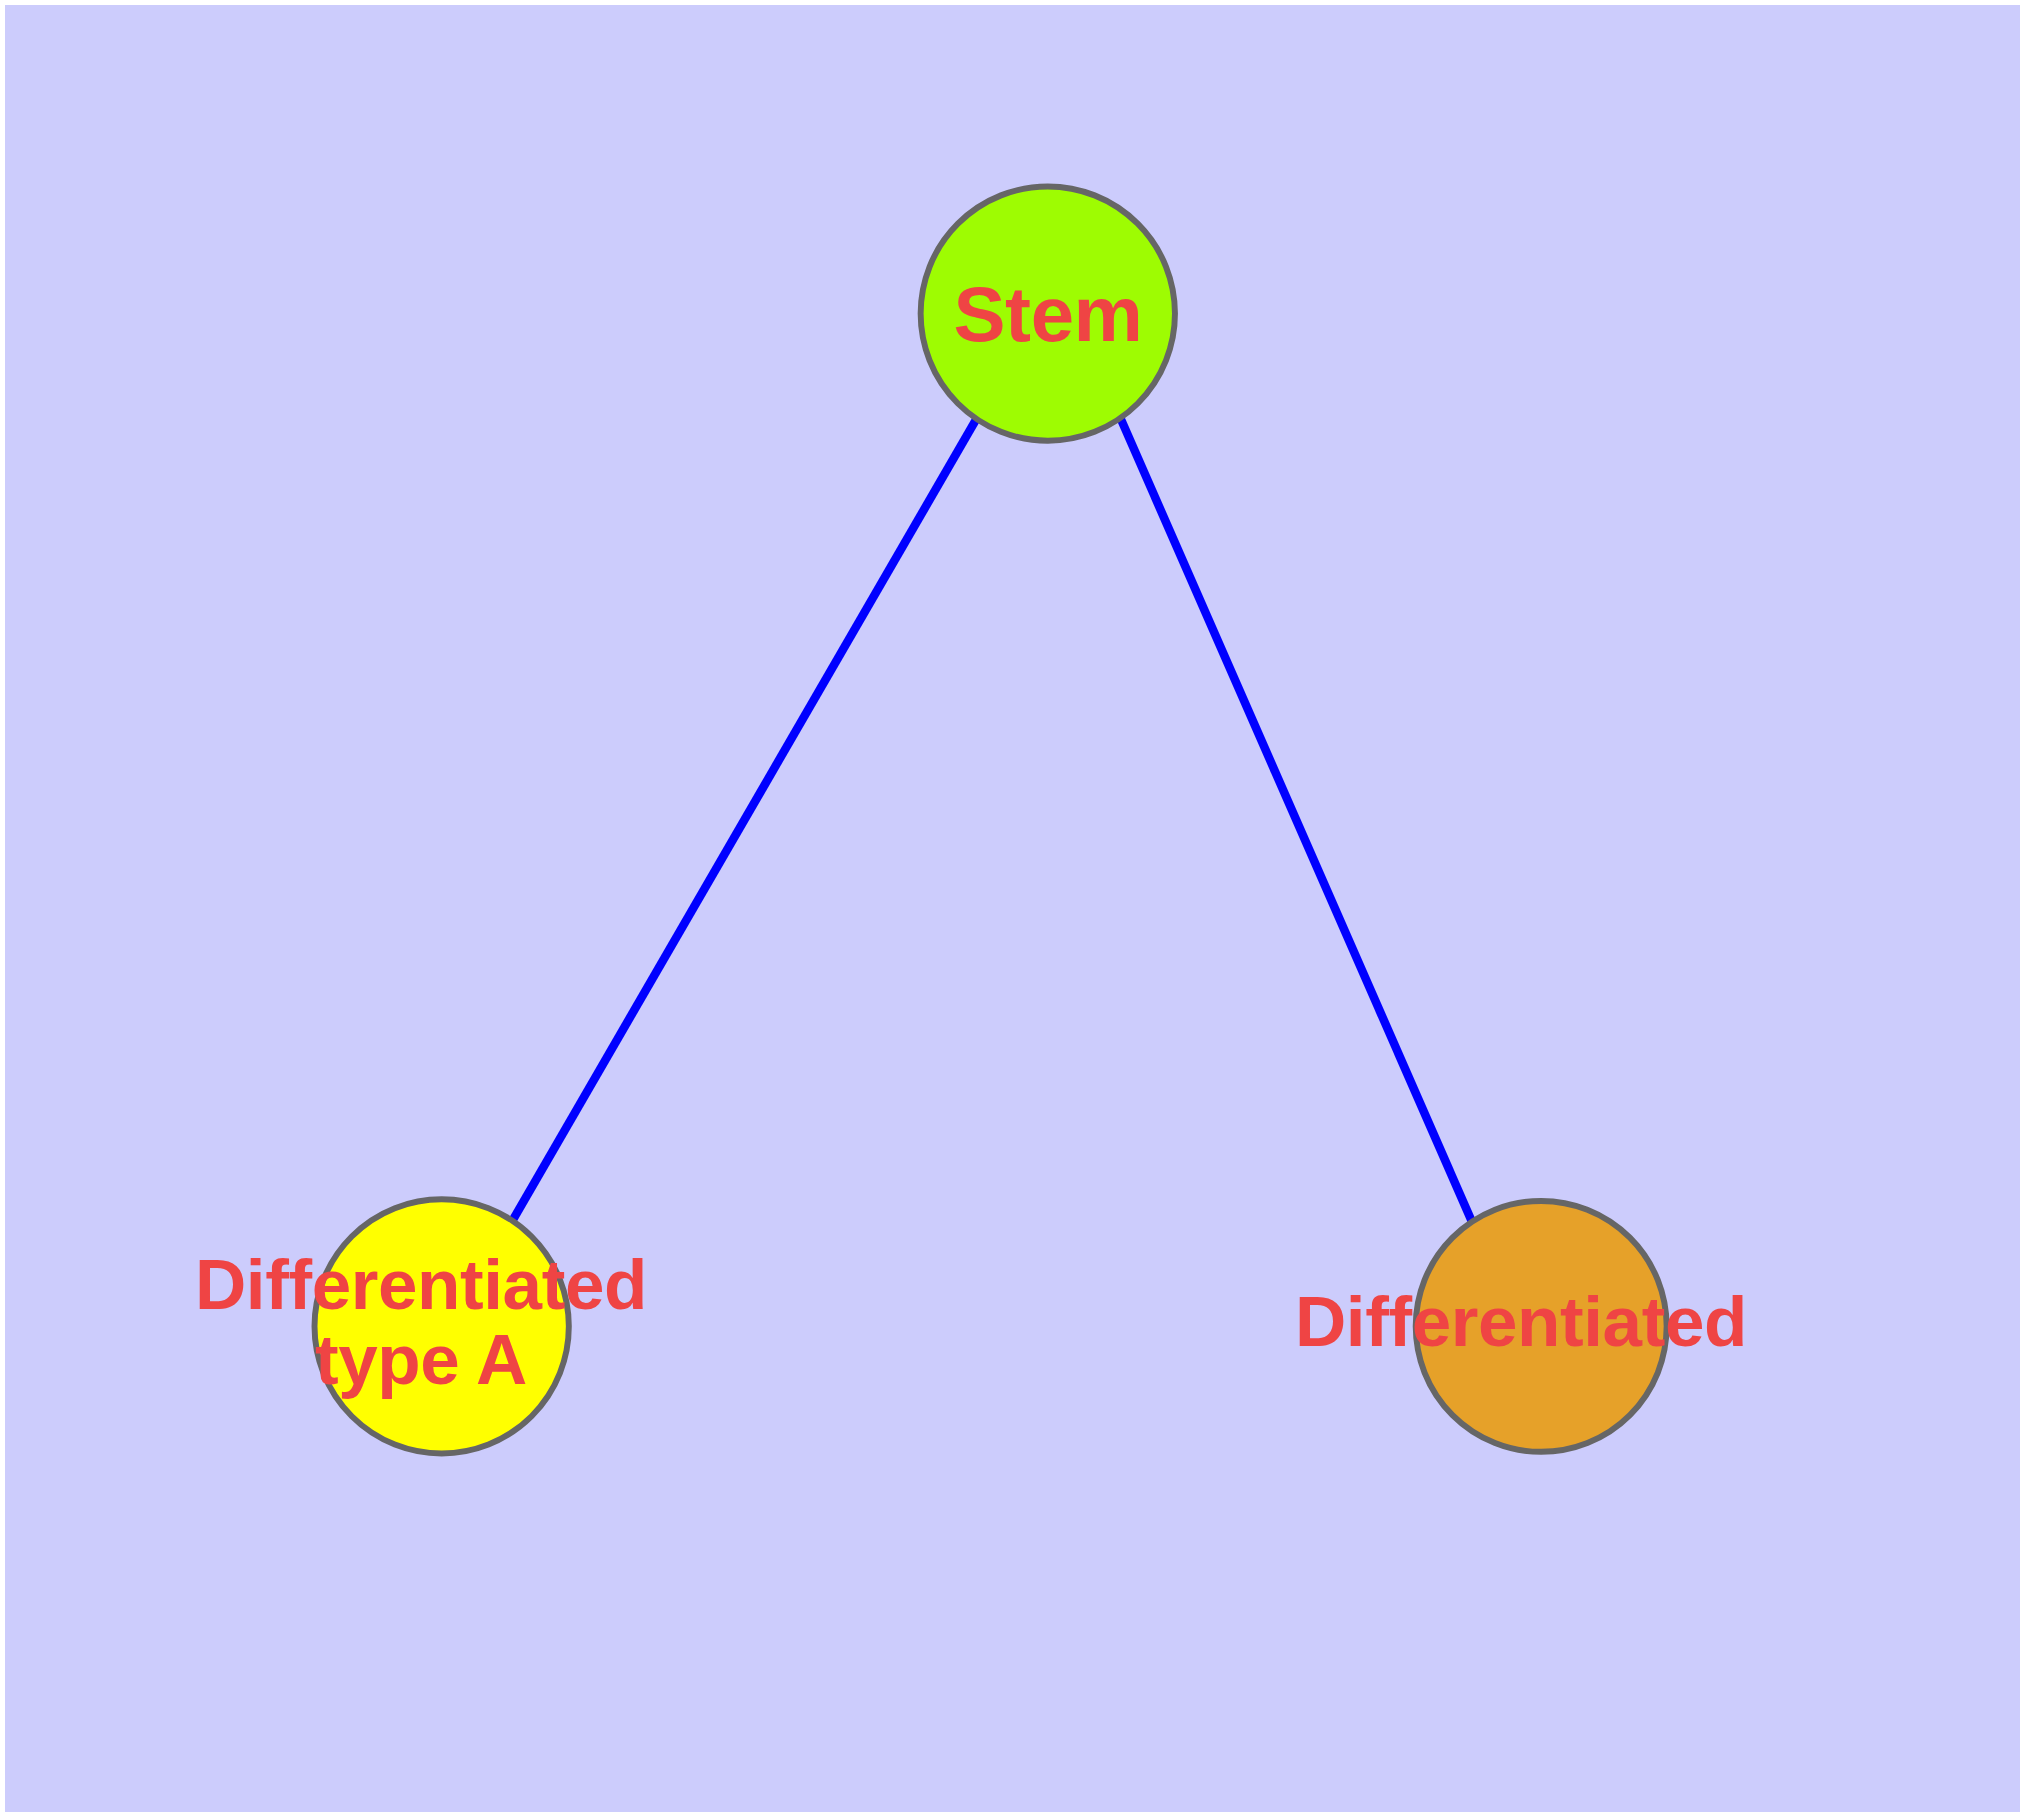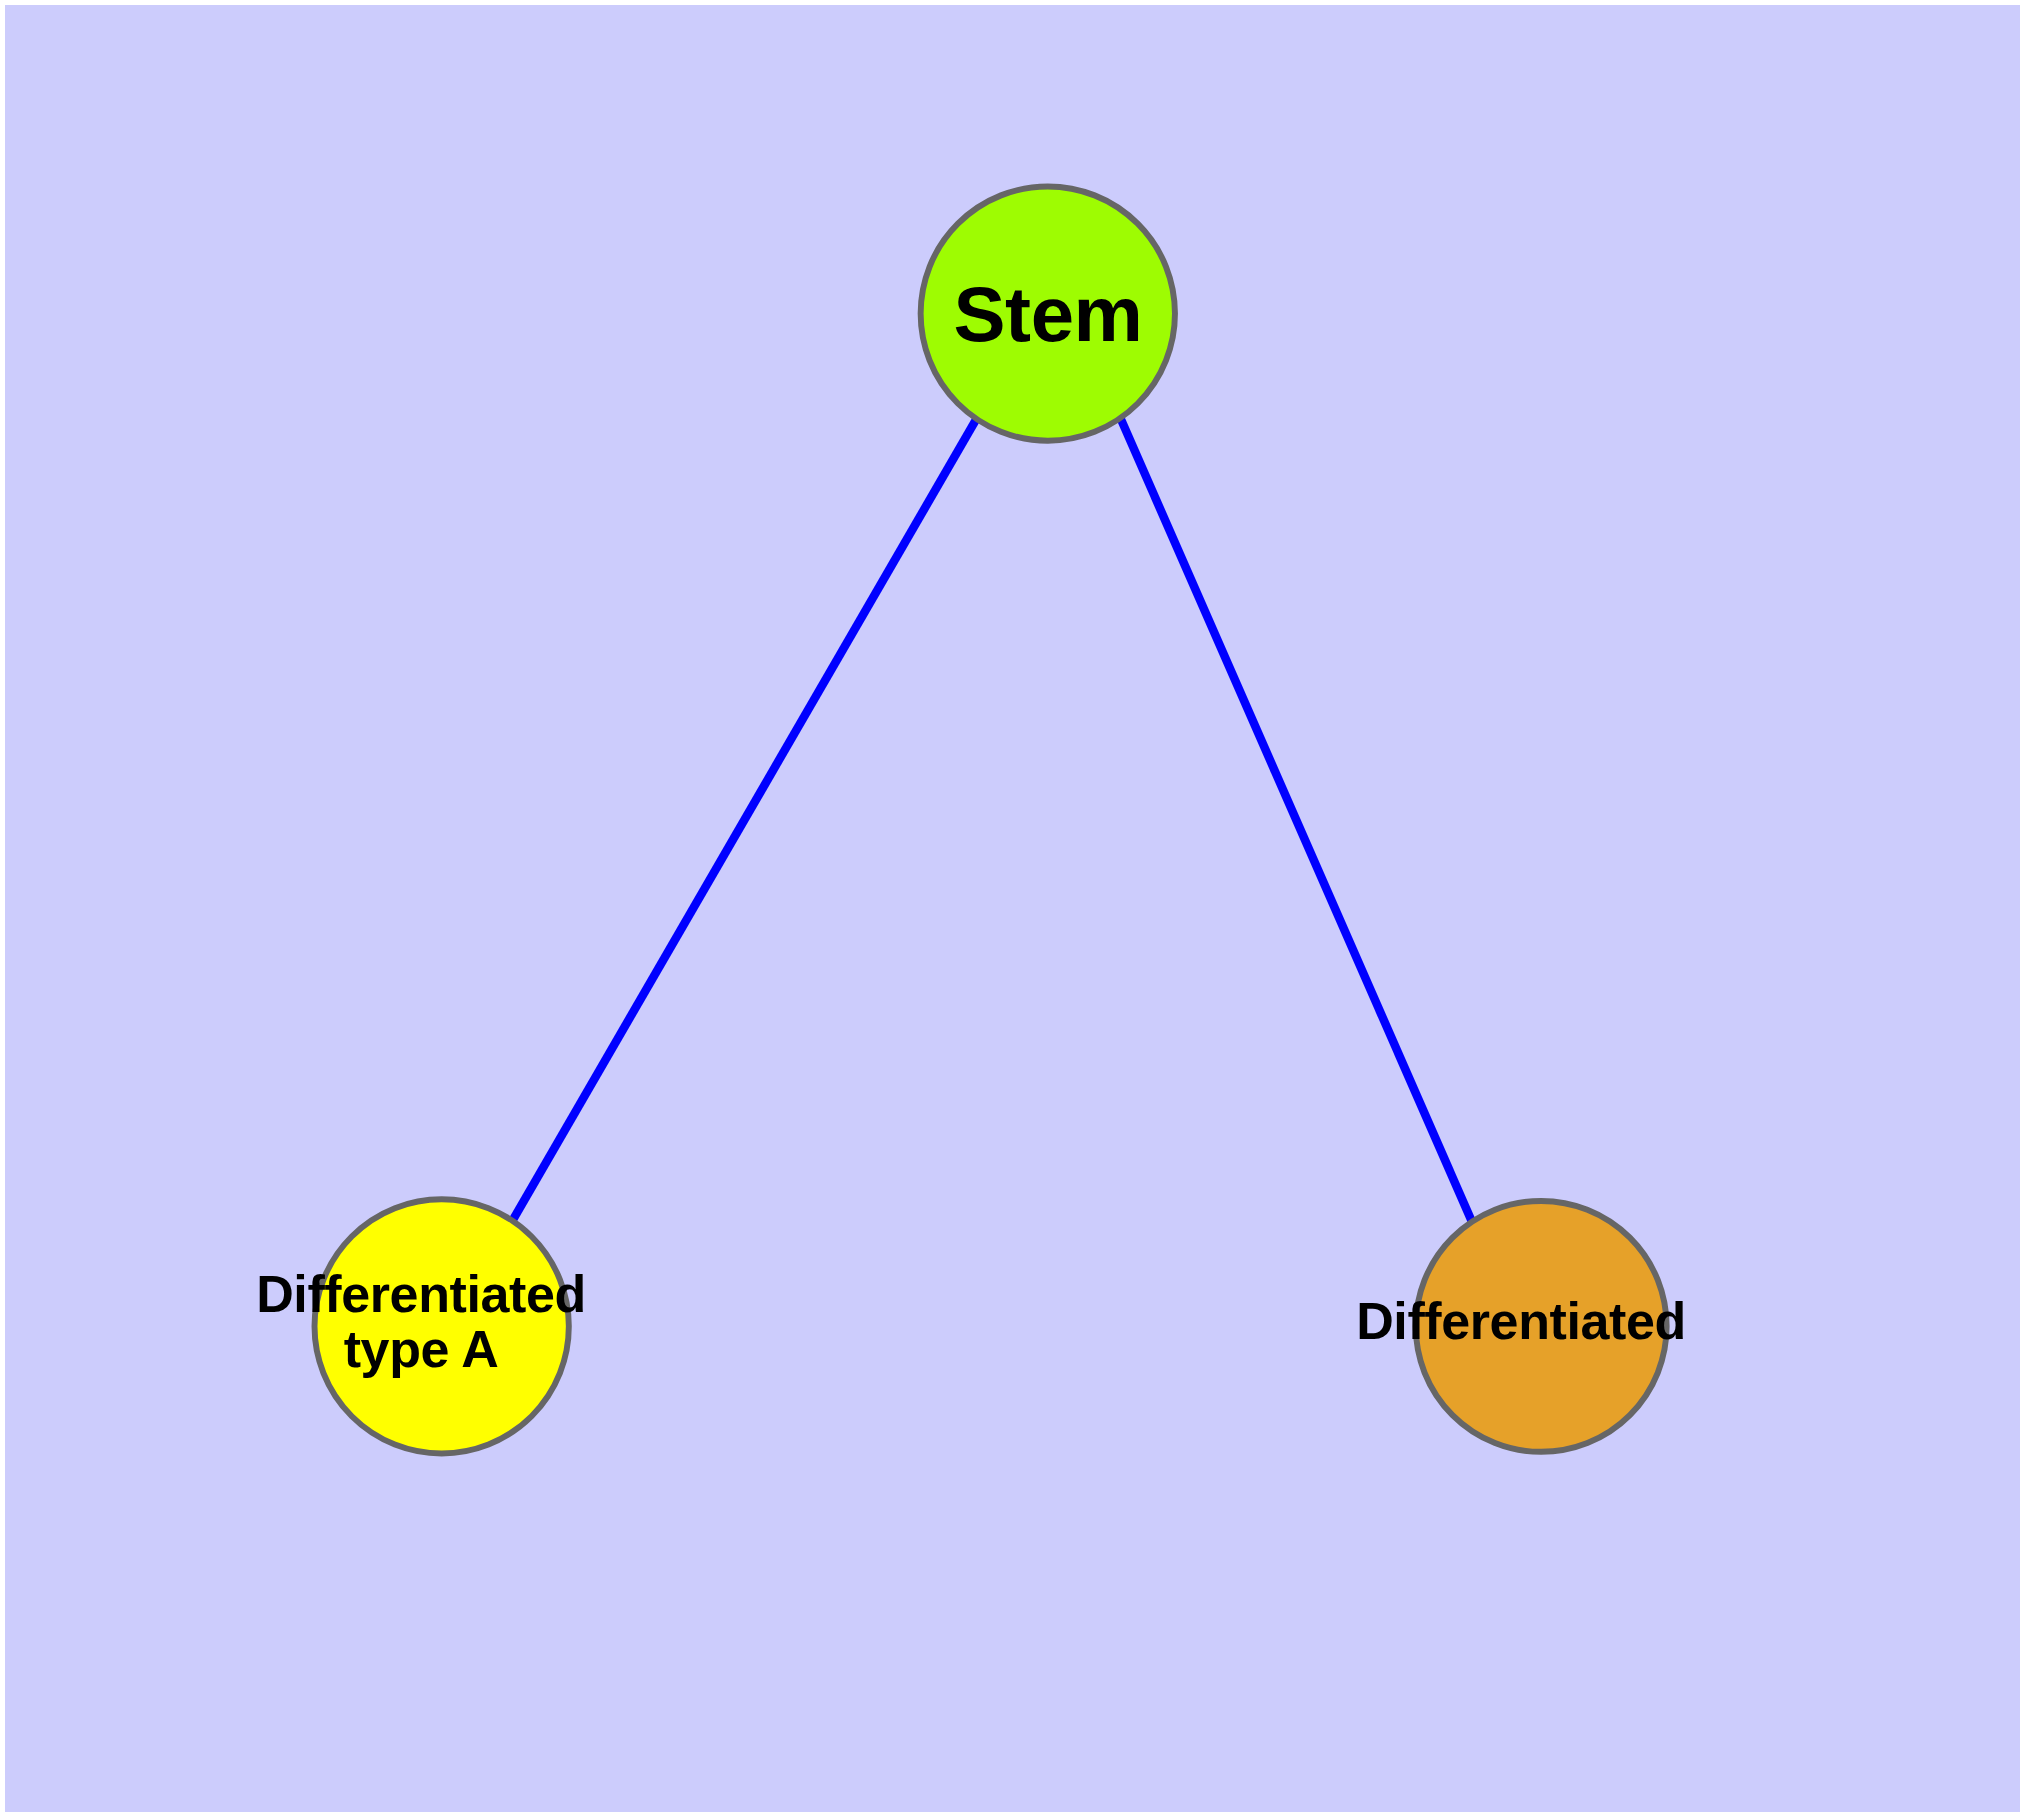--- a/index.html
+++ b/index.html
@@ -27,33 +27,33 @@
   #graph-svg {
     position: absolute;
     left: 0;
     top: 0;
     width: 2021px;
     height: 1812px;
     overflow: visible;
   }
   .node-label {
     position: absolute;
-    color: #000000;
+    color: #ef4444;
     font-weight: bold;
     text-align: center;
     white-space: nowrap;
     line-height: 1.06;
     letter-spacing: -0.4px;
     pointer-events: none;
   }
   .node-label.single {
     font-size: 78px;
   }
   .node-label.double {
-    font-size: 52px;
+    font-size: 71px;
   }
   #label-stem {
     left: 1048px;
     top: 314px;
     transform: translate(-50%, -50%);
   }
   #label-type-a {
     left: 421px;
     top: 1322px;
     transform: translate(-50%, -50%);

